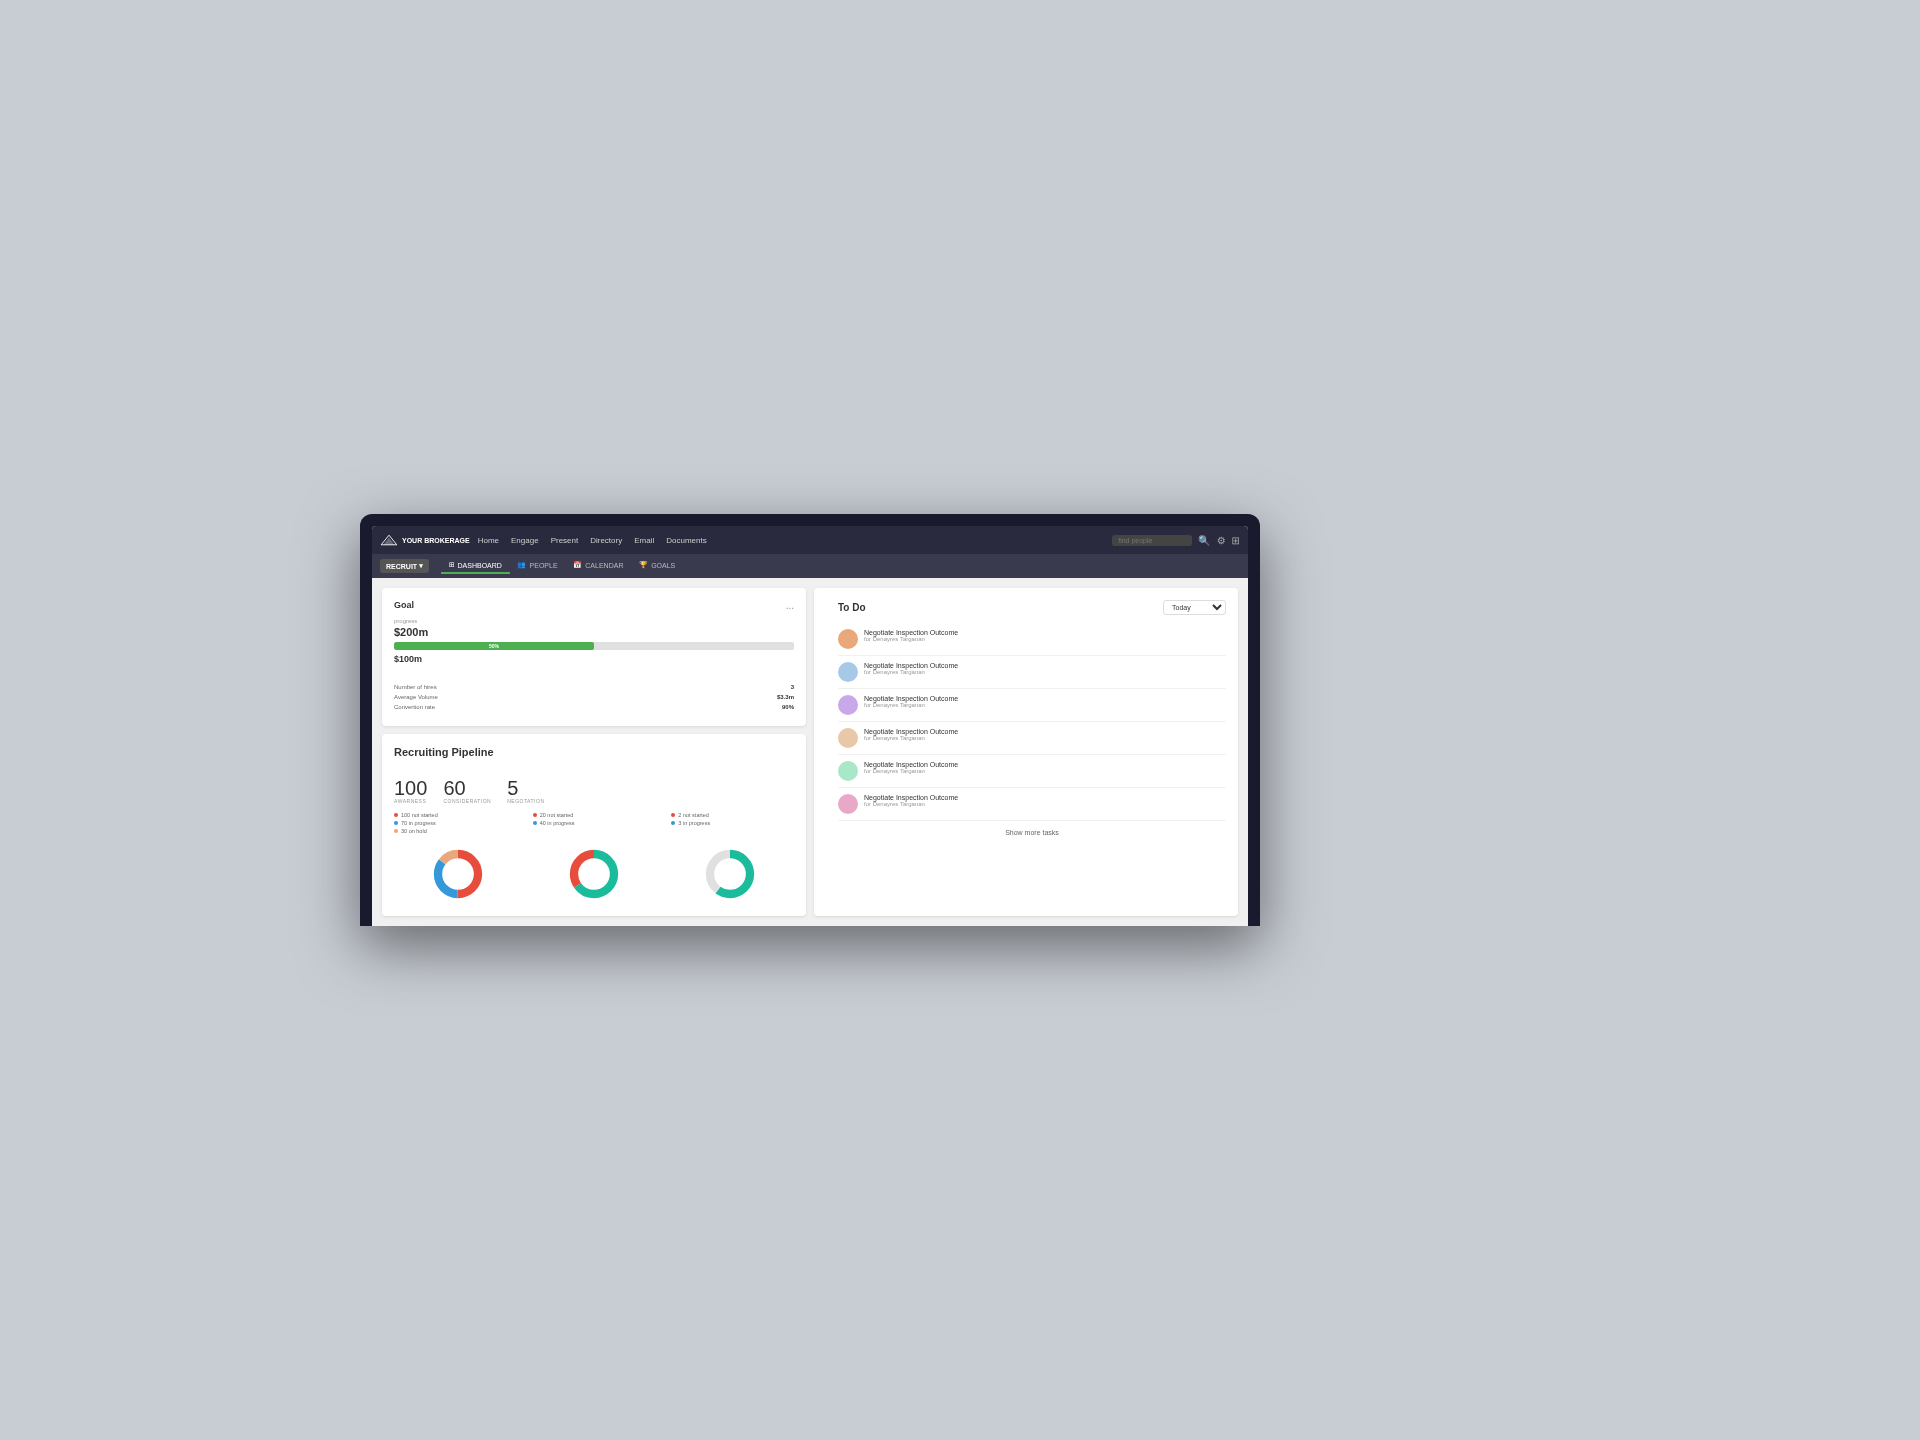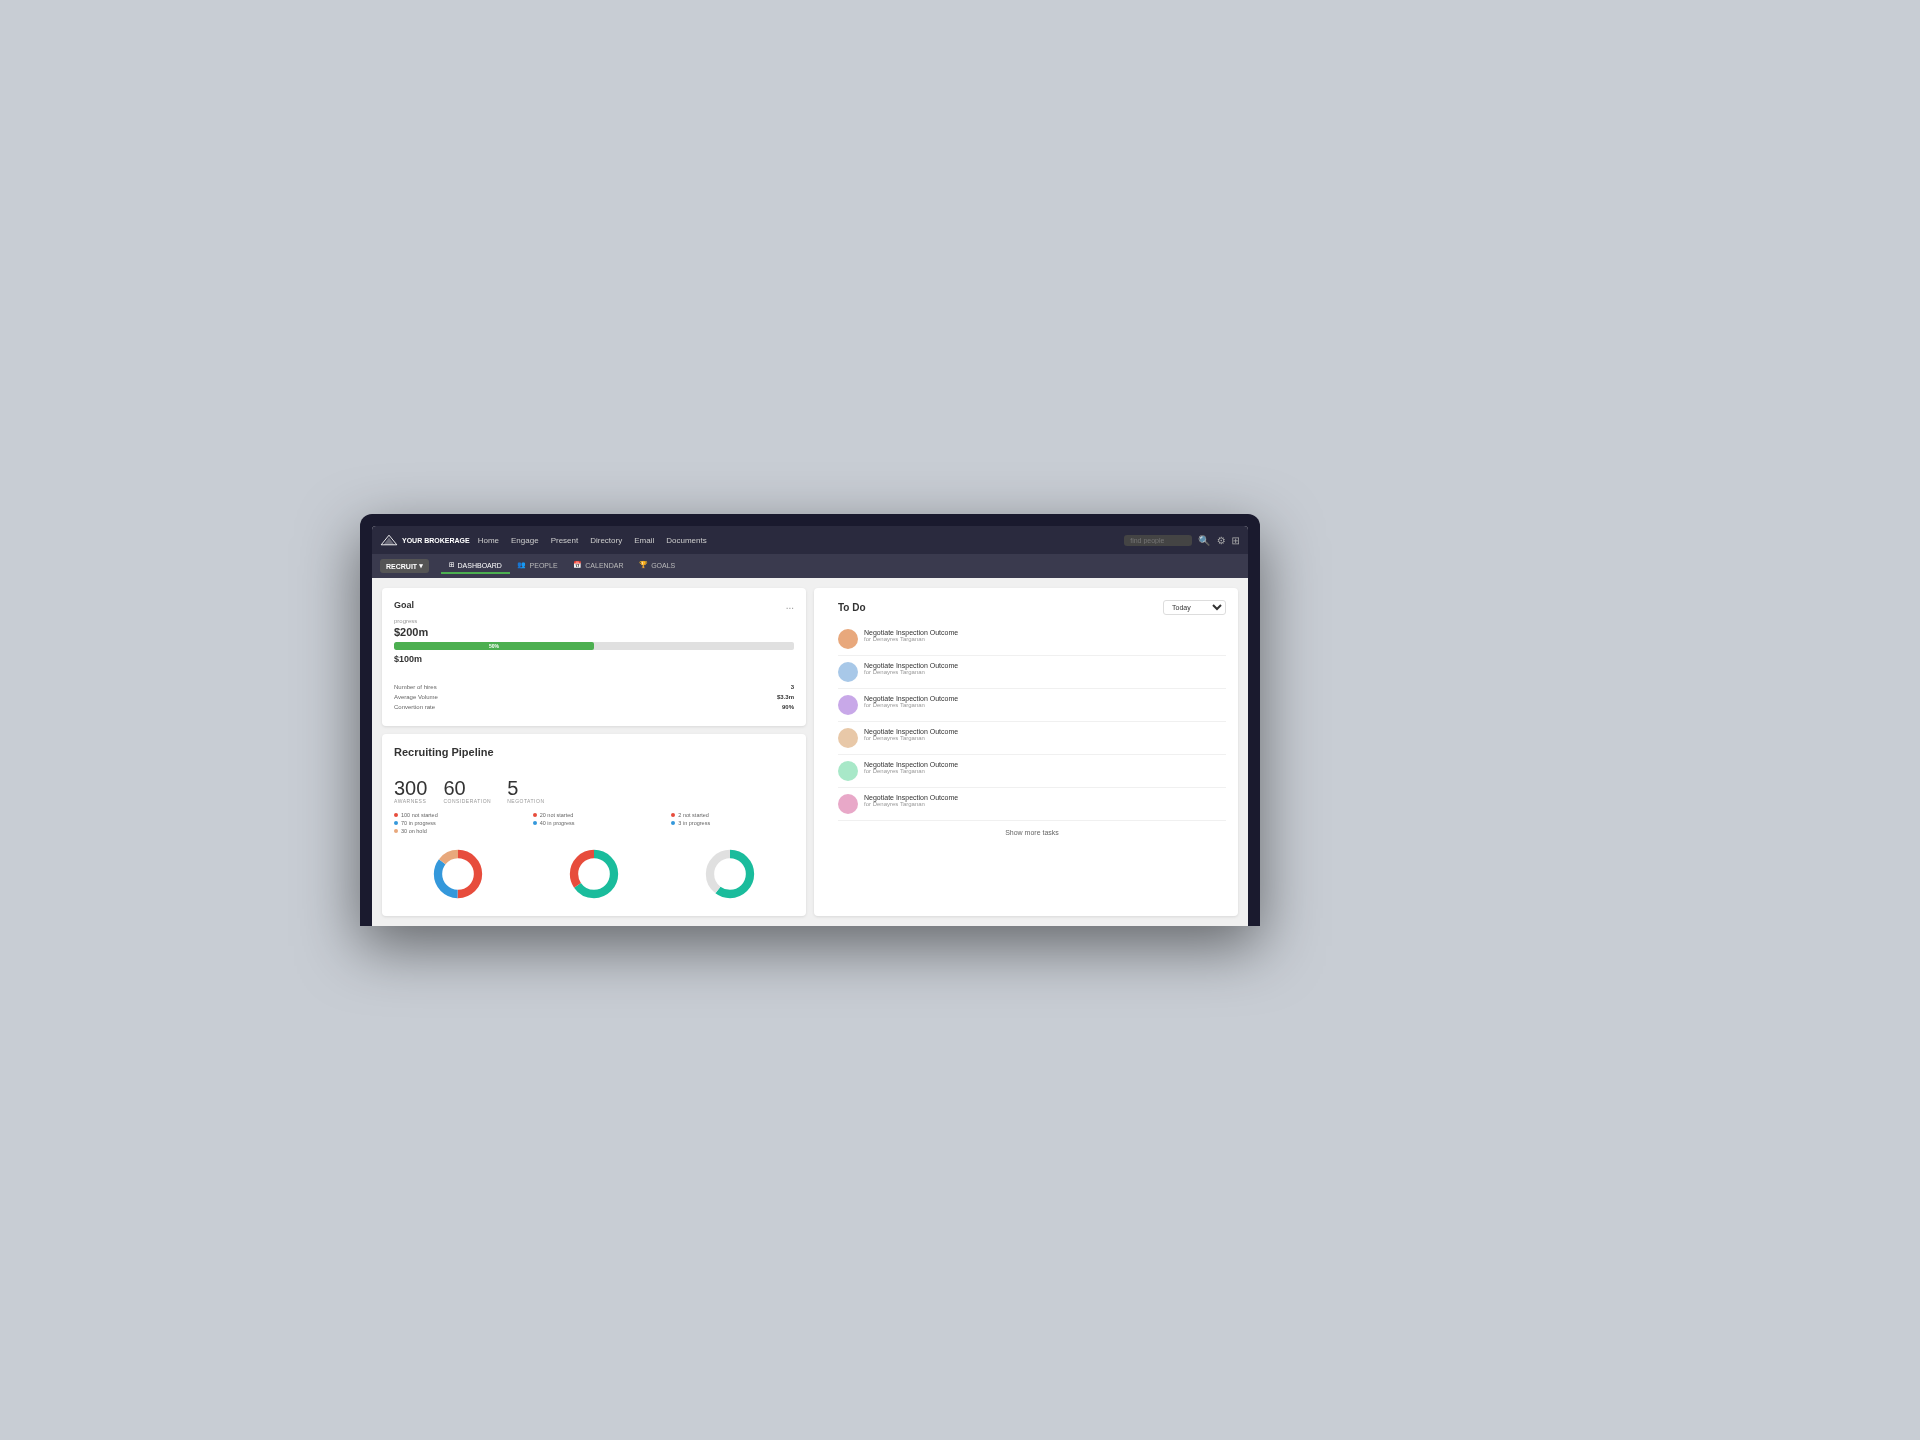--- a/index.html
+++ b/index.html
@@ -82,21 +82,21 @@
       gap: 6px;
     }
 
     .search-bar {
       background: #444;
       border: none;
       border-radius: 3px;
       padding: 2px 6px;
       color: #ccc;
       font-size: 7px;
-      width: 68px;
+      width: 80px;
     }
 
     .icon-btn {
       color: #aaa;
       font-size: 10px;
       cursor: pointer;
     }
 
     
     .sub-nav {
@@ -554,21 +554,21 @@
           </div>
 
           <div class="show-more">Show more tasks</div>
         </div>
 
         <div class="card pipeline-card">
           <div class="pipeline-header">Recruiting Pipeline</div>
 
           <div class="pipeline-stats">
             <div class="pipeline-stat">
-              <span class="pipeline-number">300</span>
+              <span class="pipeline-number">100</span>
               <span class="pipeline-stat-label">AWARNESS</span>
             </div>
             <div class="pipeline-stat">
               <span class="pipeline-number">60</span>
               <span class="pipeline-stat-label">CONSIDERATION</span>
             </div>
             <div class="pipeline-stat">
               <span class="pipeline-number">5</span>
               <span class="pipeline-stat-label">NEGOTATION</span>
             </div>

